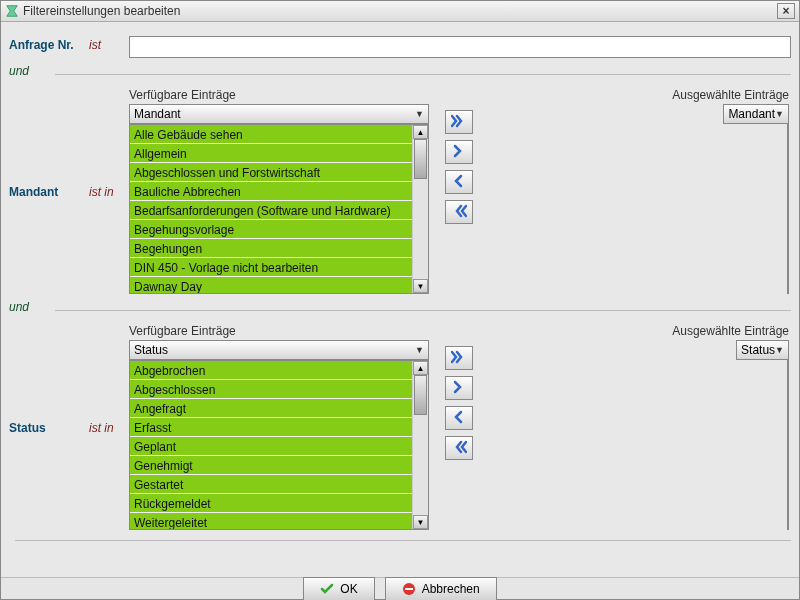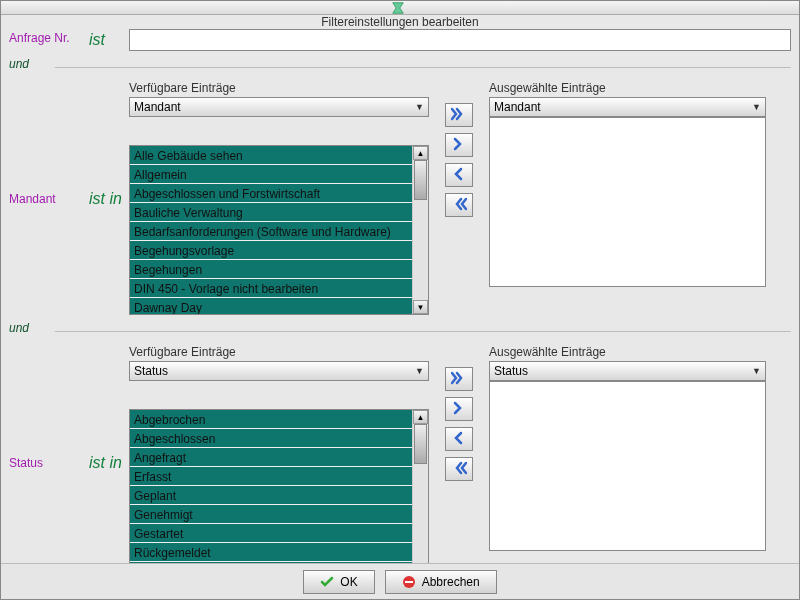--- a/index.html
+++ b/index.html
@@ -13,29 +13,28 @@
 }
 .window {
   width: 800px;
   height: 600px;
   background: #e8e8e8;
   border: 1px solid #888;
   display: flex;
   flex-direction: column;
 }
 .titlebar {
-  height: 14px;
+  height: 21px;
   background: linear-gradient(#f5f5f5, #dcdcdc);
   border-bottom: 1px solid #aaa;
   display: flex;
   align-items: center;
   padding: 0 4px;
   font-size: 12px;
   color: #333;
-  flex-direction: column;
 }
 .titlebar .icon {
   width: 14px; height: 14px;
   margin-right: 4px;
   display:inline-flex;align-items:center;justify-content:center;
 }
 .titlebar .spacer { flex: 1; }
 .close-btn {
   width: 18px; height: 16px;
   border: 1px solid #888;
@@ -49,30 +48,30 @@
   padding: 8px;
   overflow:auto;
 }
 .row {
   display:flex;
   align-items:flex-start;
   margin: 6px 0;
 }
 .row-label {
   width:80px;
-  font-weight:normal;
-  font-size:12px;
-  color:#a21caf;
+  font-weight:bold;
+  font-size:12px;
+  color:#0c4a6e;
   padding-top:2px;
 }
 .op-label {
   width:40px;
   font-style:italic;
-  font-size:16px;
-  color:#15803d;
+  font-size:12px;
+  color:#7f1d1d;
   padding-top:2px;
 }
 .and-row {
   display:flex;
   align-items:center;
   margin: 4px 0 10px 0;
 }
 .and-label {
   font-style:italic;
   font-size:12px;
@@ -97,21 +96,21 @@
 .dual-list {
   flex:1;
   display:flex;
   gap:14px;
 }
 .list-col {
   display:flex;
   flex-direction:column;
   width:300px;
 }
-.selected-col { width:277px; }
+.selected-col { width:300px;align-items:flex-end; }
 .col-title {
   font-size:12px;
   color:#333;
   margin-bottom:2px;
 }
 .dropdown {
   height:20px;
   border:1px solid #888;
   background:linear-gradient(#fefefe,#d7d7d7);
   display:flex;
@@ -121,25 +120,24 @@
   cursor:pointer;
   position:relative;
 }
 .dropdown .arrow {
   margin-left:auto;
   font-size:9px;
   color:#333;
 }
 .listbox {
   border:1px solid #888;
-  background:#0f766e;
+  background:#84cc16;
   height:170px;
   overflow:hidden;
   display:flex;
-  margin-top:28px;
 }
 .list-inner {
   flex:1;
   overflow:hidden;
 }
 .list-item {
   padding:3px 4px;
   border-bottom:1px solid #f0f0f0;
   font-size:12px;
   color:#111;
@@ -185,21 +183,21 @@
   display:flex;align-items:center;justify-content:center;
   cursor:pointer;
 }
 .transfer-btn svg { width:16px; height:14px; }
 .empty-listbox {
   border:1px solid #888;
   background:#fff;
   height:170px;
 }
 .footer {
-  height:36px;
+  height:22px;
   border-top:1px solid #bbb;
   display:flex;
   align-items:center;
   justify-content:center;
   gap:10px;
   background:#e6e6e6;
 }
 .footer .btn {
   height:24px;
   padding:0 16px;
@@ -252,21 +250,21 @@
           <div class="col-title">Verfügbare Einträge</div>
           <div class="dropdown">
             <span>Mandant</span>
             <span class="arrow">▼</span>
           </div>
           <div class="listbox">
             <div class="list-inner" id="mandant-list">
                 <div class="list-item">Alle Gebäude sehen</div>
                 <div class="list-item">Allgemein</div>
                 <div class="list-item">Abgeschlossen und Forstwirtschaft</div>
-                <div class="list-item">Bauliche Verwaltung</div>
+                <div class="list-item">Bauliche Abbrechen</div>
                 <div class="list-item">Bedarfsanforderungen (Software und Hardware)</div>
                 <div class="list-item">Begehungsvorlage</div>
                 <div class="list-item">Begehungen</div>
                 <div class="list-item">DIN 450 - Vorlage nicht bearbeiten</div>
                 <div class="list-item">Dawnay Day</div>
               </div>
             <div class="scrollbar">
               <div class="scroll-btn">▲</div>
               <div class="scroll-track">
                 <div class="scroll-thumb"></div>

